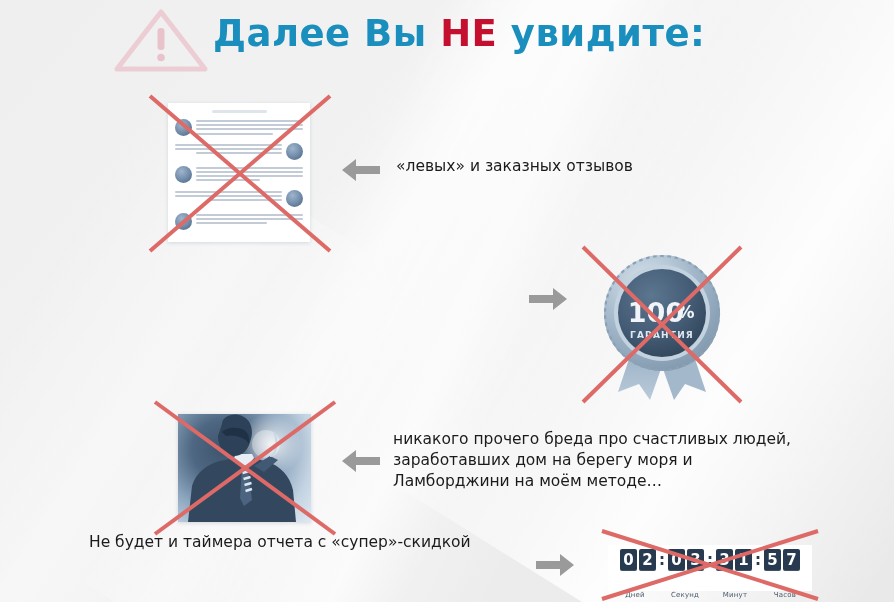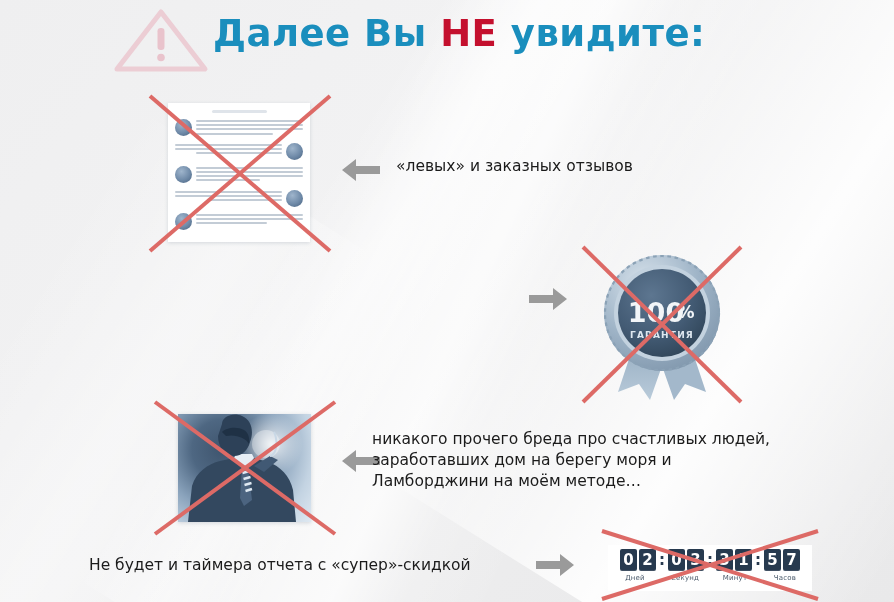--- a/index.html
+++ b/index.html
@@ -96,21 +96,21 @@
   }
   #timer .digits{display:flex;align-items:center;justify-content:center;gap:2px;padding-top:4px;}
   #timer .grp{display:flex;gap:2px;}
   #timer .d{
     width:17px;height:22px;background:#273a4f;color:#ffffff;
     font-size:15px;font-weight:bold;line-height:22px;text-align:center;
     border-radius:2px;font-family:"DejaVu Sans","Liberation Sans",sans-serif;
     box-shadow:inset 0 -1px 0 rgba(255,255,255,.12);
   }
   #timer .sep{color:#273a4f;font-size:15px;font-weight:bold;width:8px;text-align:center;}
-  #timer .labels{display:flex;justify-content:center;gap:2px;margin-top:3px;}
+  #timer .labels{display:flex;justify-content:center;gap:2px;margin-top:20px;}
   #timer .lb{
     width:38px;text-align:center;font-size:7px;color:#4a5a6b;letter-spacing:.2px;
   }
   #timer .lbsep{width:8px;}
 </style>
 </head>
 <body>
 
 <div id="slide">
 
@@ -247,25 +247,25 @@
     <svg class="xmark" viewBox="0 0 190 140">
       <line x1="5" y1="4" x2="185" y2="136" stroke="#dd6a66" stroke-width="4"></line>
       <line x1="185" y1="4" x2="5" y2="136" stroke="#dd6a66" stroke-width="4"></line>
     </svg>
   </div>
 
   <svg class="arrow" style="left:340px;top:448px;width:42px;height:26px;" viewBox="0 0 42 26">
     <path d="M40 9 H16 V2 L2 13 L16 24 V17 H40 Z" fill="#9a9a9a"></path>
   </svg>
 
-  <div class="cap" style="left:372px;top:429px;">никакого прочего бреда про счастливых людей,
+  <div class="cap" style="left:393px;top:429px;">никакого прочего бреда про счастливых людей,
 заработавших дом на берегу моря и
 Ламборджини на моём методе…</div>
 
-  <div class="cap" style="left:89px;top:555px;">Не будет и таймера отчета с «супер»-скидкой</div>
+  <div class="cap" style="left:89px;top:532px;">Не будет и таймера отчета с «супер»-скидкой</div>
 
   <svg class="arrow" style="left:534px;top:552px;width:42px;height:26px;" viewBox="0 0 42 26">
     <path d="M2 9 H26 V2 L40 13 L26 24 V17 H2 Z" fill="#9a9a9a"></path>
   </svg>
 
   <div class="media" style="left:598px;top:528px;width:224px;height:74px;">
     <div id="timer" style="left:10px;top:17px;">
       <div class="digits">
         <div class="grp">
           <div class="d">0</div>

